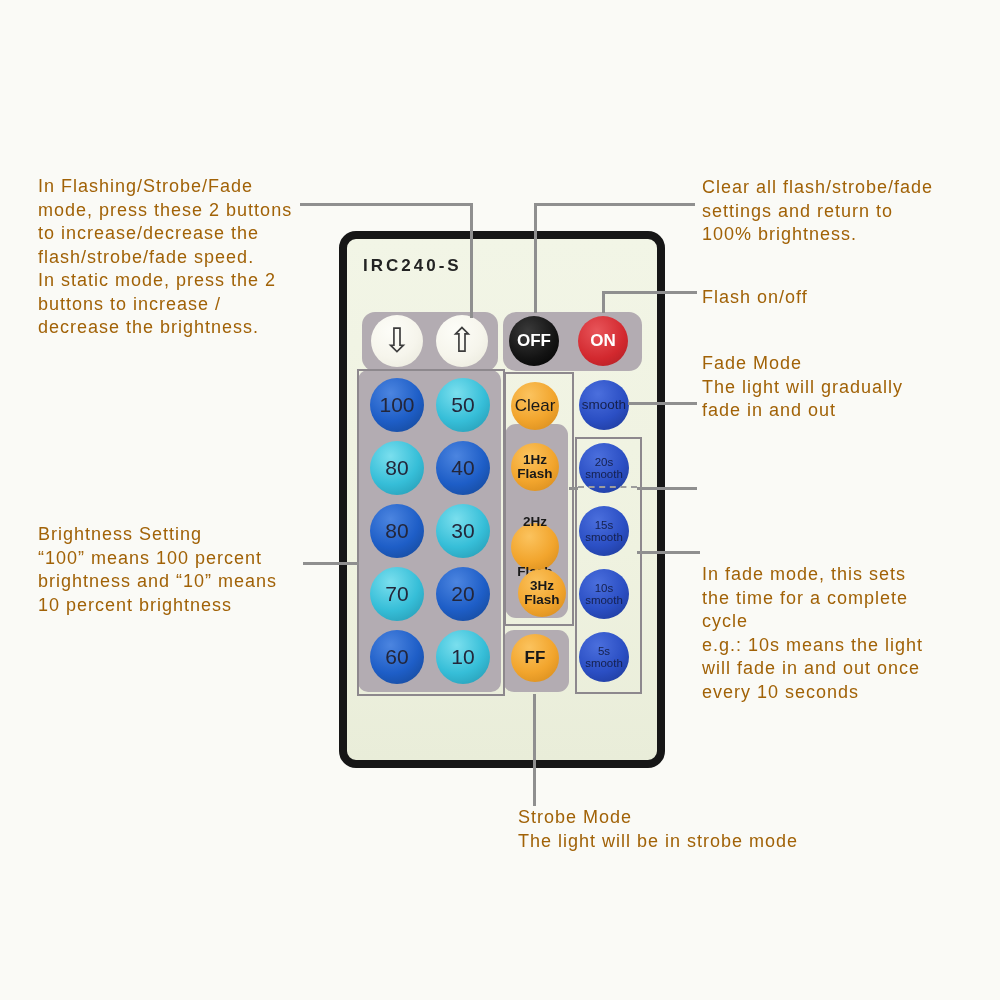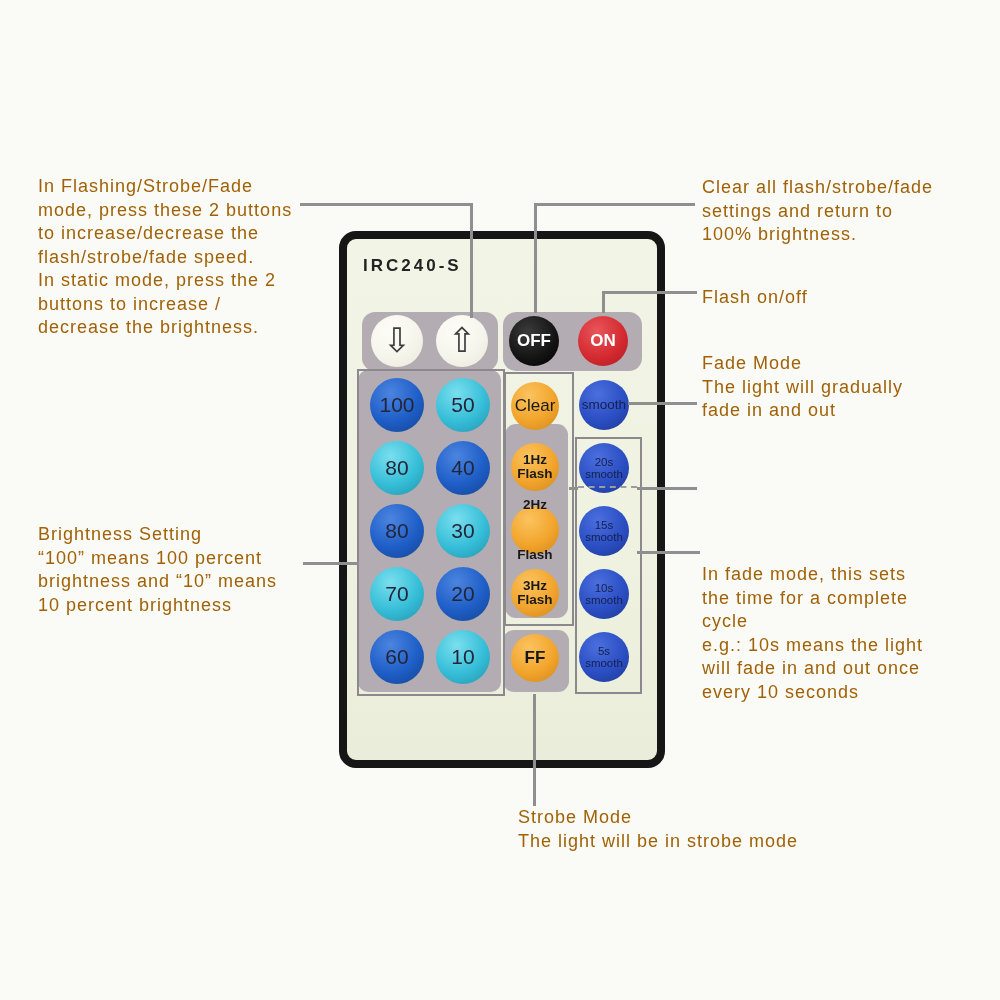--- a/index.html
+++ b/index.html
@@ -86,21 +86,21 @@
   .num-btn{
     position:relative;width:54px;height:54px;border-radius:50%;
     font-size:21px;color:#23263a;display:flex;align-items:center;justify-content:center;
   }
   .blue{background:radial-gradient(circle at 38% 28%,#4c85e0 0%,#1e5ec7 55%,#14448f 100%);}
   .cyan{background:radial-gradient(circle at 38% 28%,#7adfee 0%,#36bed8 55%,#2393ab 100%);}
   .orange{background:radial-gradient(circle at 38% 28%,#fbc35e 0%,#f2a52d 55%,#d1871a 100%);text-align:right;}
   .indigo{background:radial-gradient(circle at 38% 28%,#4b6fdd 0%,#2b4fc4 55%,#1c3691 100%);}
   .mode-btn{width:48px;height:48px;left:164px;color:#191919;}
   .m-clear{top:143px;font-size:17px;}
-  .m-f1{top:204px;} .m-f2{top:267px;gap:35px;} .m-f3{top:330px;}
+  .m-f1{top:204px;} .m-f2{top:284px;gap:35px;} .m-f3{top:330px;margin-left:7px;}
   .flash-txt{font-size:13.5px;font-weight:bold;}
   .m-ff{top:395px;font-size:17px;font-weight:bold;}
   .speed-btn{width:50px;height:50px;left:232px;color:#15204d;}
   .s-smooth{top:141px;font-size:13.5px;}
   .s-20{top:204px;} .s-15{top:267px;} .s-10{top:330px;} .s-5{top:393px;}
   .small-txt{font-size:11.5px;text-align:center;}
 </style>
 </head>
 <body>
 

